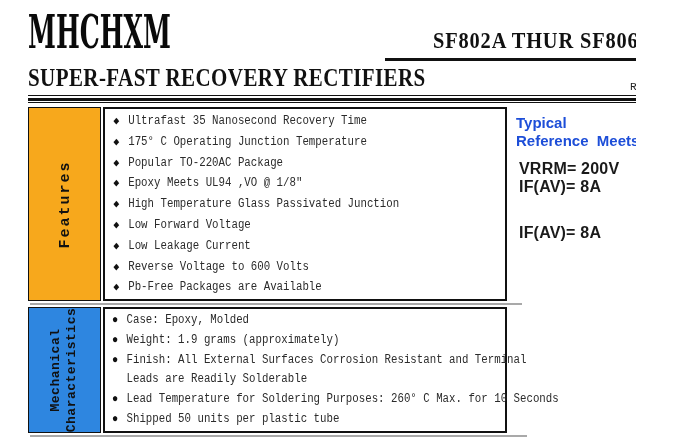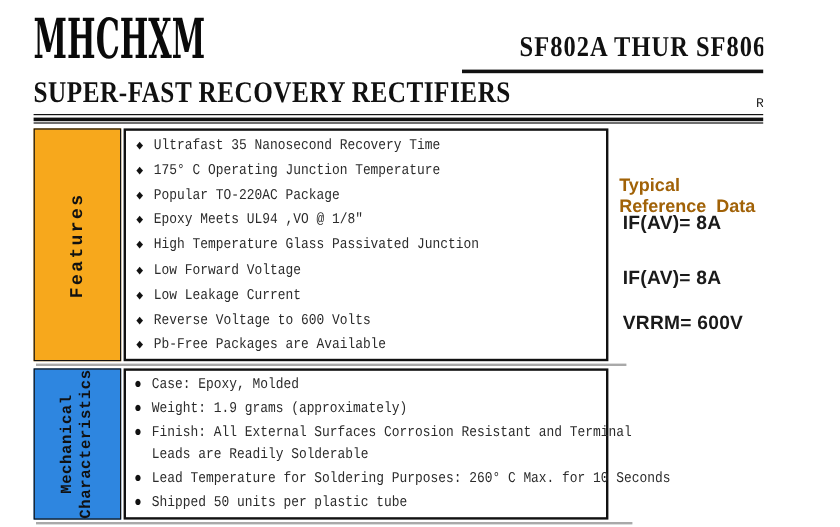--- a/index.html
+++ b/index.html
@@ -51,21 +51,21 @@
   #features-box .row { height:20.8px; font-size:12.5px; }
   #features-box .squeeze { padding:5px 0 0 10px; }
   #mech-box .row { height:19.8px; font-size:12.5px; }
   #mech-box .squeeze { padding:4px 0 0 8px; }
   .blt { width:17px; display:inline-block; font-size:11px; color:#111; flex:0 0 17px; }
   .blt.dot { font-size:12px; }
   .cont { padding-left:17px; }
   
   .typ-head {
     position:absolute; left:516px; font-family:"Liberation Sans", sans-serif;
-    font-weight:700; font-size:15px; color:#a16207; white-space:pre;margin-top:32px;
+    font-weight:700; font-size:15px; color:#1d4ed8; white-space:pre;
   }
   .typ-line {
     position:absolute; left:519px; font-family:"Liberation Sans", sans-serif;
     font-weight:700; font-size:16px; color:#1a1a1a; white-space:pre; letter-spacing:0.2px;
   }
   
   .gray-rule { position:absolute; height:2px; background:#a9a9a9; }
   #gray-mid { left:30px; top:303px; width:492px; }
   #gray-bot { left:30px; top:435px; width:497px; }
 </style>
@@ -132,27 +132,27 @@
           <span>Reverse Voltage to 600 Volts</span>
         </div>
       <div class="row">
           <span class="blt">◆</span>
           <span>Pb-Free Packages are Available</span>
         </div>
     </div>
   </div>
 
   <div class="typ-head" style="top:114px">Typical</div>
-  <div class="typ-head" style="top:132px">Reference  Data</div>
+  <div class="typ-head" style="top:132px">Reference  Meets</div>
 
+  <div class="typ-line" style="top:160px">VRRM= 200V</div>
   <div class="typ-line" style="top:178px">IF(AV)= 8A</div>
 
   <div class="typ-line" style="top:224px">IF(AV)= 8A</div>
 
-  <div class="typ-line" style="top:261px">VRRM= 600V</div>
 
   <div id="gray-mid" class="gray-rule"></div>
 
   <div id="mech-label" class="vwrap" style="background-color: rgb(46, 134, 224);">
     <div class="vtext">
       <div>Mechanical</div>
       <div>Characteristics</div>
     </div>
   </div>
 

